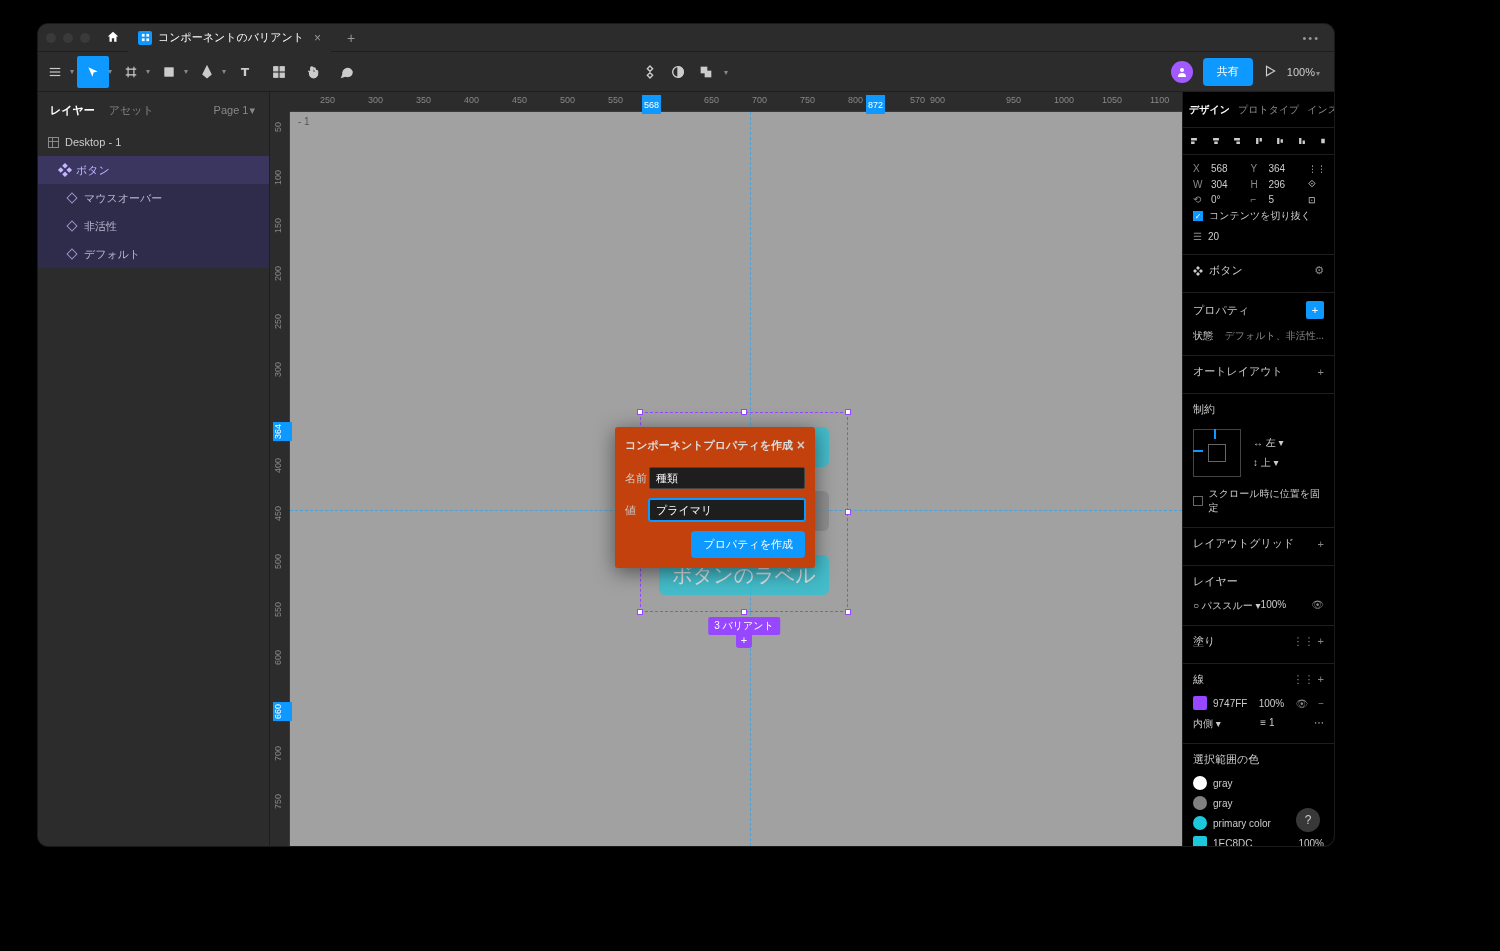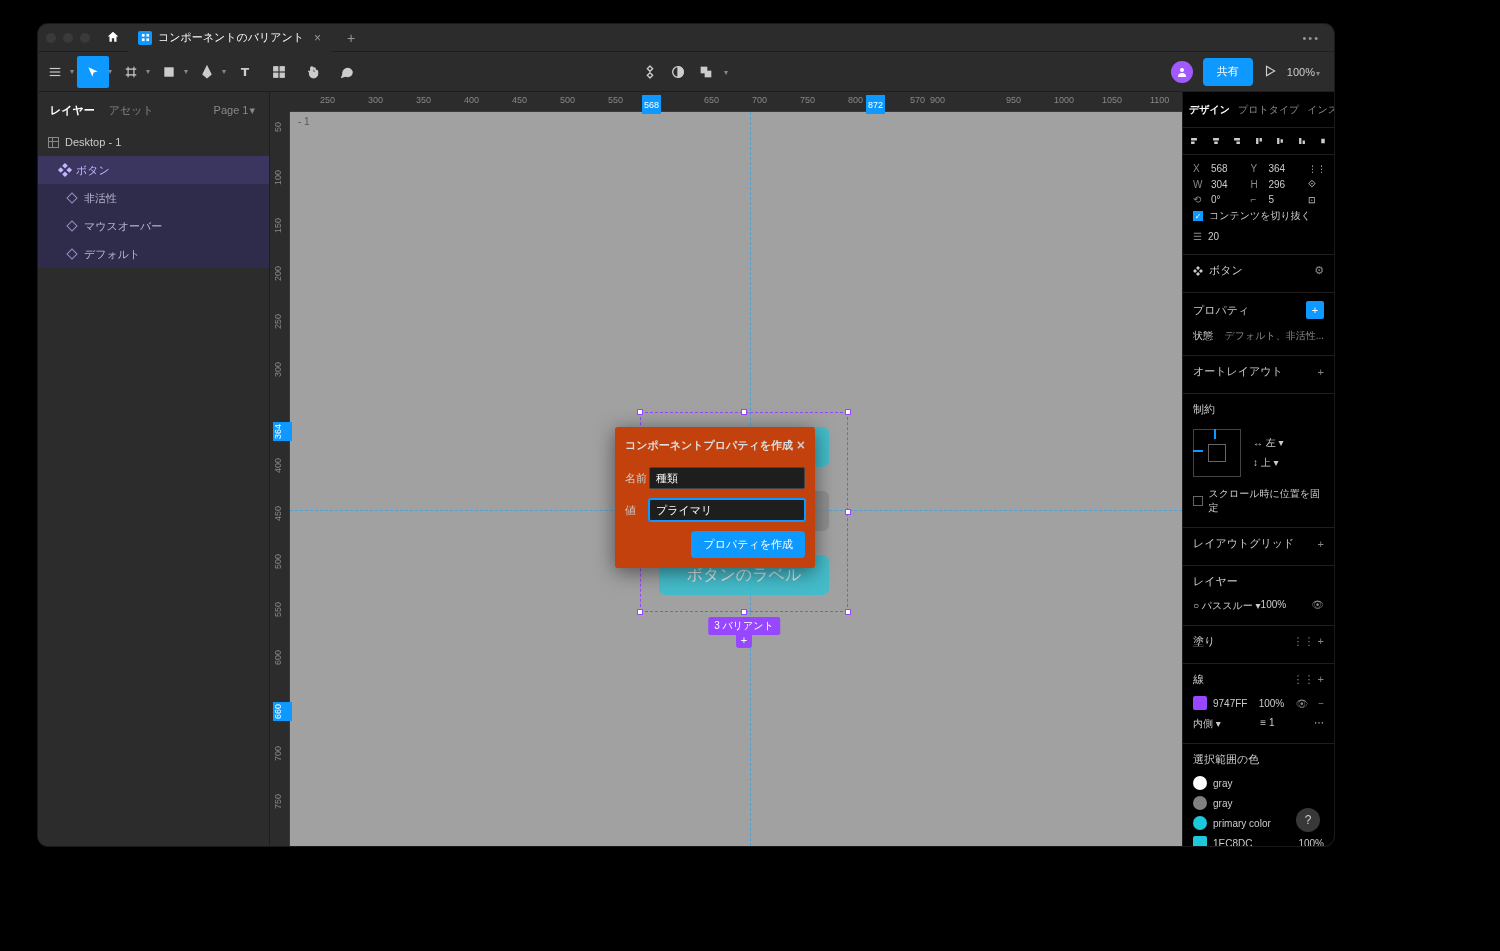--- a/index.html
+++ b/index.html
@@ -59,21 +59,21 @@
 .ruler-h .sel { background: #0d99ff; color: #fff; height: 100%; display: flex; align-items: center; padding: 0 2px; z-index:1; }
 .ruler-v { position: absolute; top: 20px; left: 0; bottom: 0; width: 20px; background: #2c2c2c; border-right: 1px solid #3a3a3a; font-size: 9px; color: #888; }
 .ruler-v span { position: absolute; left: 3px; writing-mode: vertical-rl; transform: rotate(180deg); }
 .ruler-v .sel { background: #0d99ff; color: #fff; width: 100%; padding: 2px 0; }
 .ruler-corner { position: absolute; top: 0; left: 0; width: 20px; height: 20px; background: #2c2c2c; z-index:1; }
 .frame-label { position: absolute; font-size: 10px; color: #555; }
 .guide-v { position: absolute; top: 20px; bottom: 0; width: 0; border-left: 1px dashed #ff0000; opacity: .6; }
 .guide-h { position: absolute; left: 20px; right: 0; height: 0; border-top: 1px dashed #ff0000; opacity: .6; }
 .comp-frame { position: absolute; border: 1px dashed #9747ff; }
 .comp-frame .handle { position: absolute; width: 6px; height: 6px; background: #fff; border: 1px solid #9747ff; }
-.btn-variant { position: absolute; left: 50%; transform: translateX(-50%); width: 170px; height: 40px; background: #1ec8dc; border-radius: 6px; display: flex; align-items: center; justify-content: center; color: #fff; opacity: .7; font-size: 16px; }
+.btn-variant { position: absolute; left: 50%; transform: translateX(-50%); width: 170px; height: 40px; background: #1ec8dc; border-radius: 6px; display: flex; align-items: center; justify-content: center; color: #fff; opacity: .7; font-size: 20px; }
 .btn-variant.gray { background: #888; }
 .variant-badge { position: absolute; background: #9747ff; color: #fff; font-size: 10px; padding: 2px 6px; border-radius: 2px; left: 50%; transform: translateX(-50%); }
 .add-variant-btn { position: absolute; width: 16px; height: 16px; background: #9747ff; border-radius: 3px; left: 50%; transform: translateX(-50%); display: flex; align-items: center; justify-content: center; color: #fff; }
 
 
 .modal { position: absolute; background: #c2410c; border-radius: 3px; box-shadow: 0 4px 20px rgba(0,0,0,.5); width: 200px; color: #ddd; }
 .modal-h { padding: 10px 10px 8px 10px; display: flex; align-items: center; font-weight: 600; font-size: 11px; }
 .modal-h .x { margin-left: auto; font-size: 14px; color: #ccc; }
 .modal-body { padding: 6px 10px 10px 10px; }
 .mf { display: flex; align-items: center; margin-bottom: 10px; }
@@ -247,25 +247,25 @@
         <span class="ic-comp">
             <i></i>
             <i></i>
             <i></i>
             <i></i>
           </span>
         <span>ボタン</span>
       </div>
       <div class="layer-row variant">
           <span class="ic-var"></span>
-          <span>非活性</span>
+          <span>マウスオーバー</span>
         </div>
       <div class="layer-row variant">
           <span class="ic-var"></span>
-          <span>マウスオーバー</span>
+          <span>非活性</span>
         </div>
       <div class="layer-row variant">
           <span class="ic-var"></span>
           <span>デフォルト</span>
         </div>
     </div>
 
     <div class="canvas-wrap">
       <div class="ruler-corner"></div>
       <div class="ruler-h">

